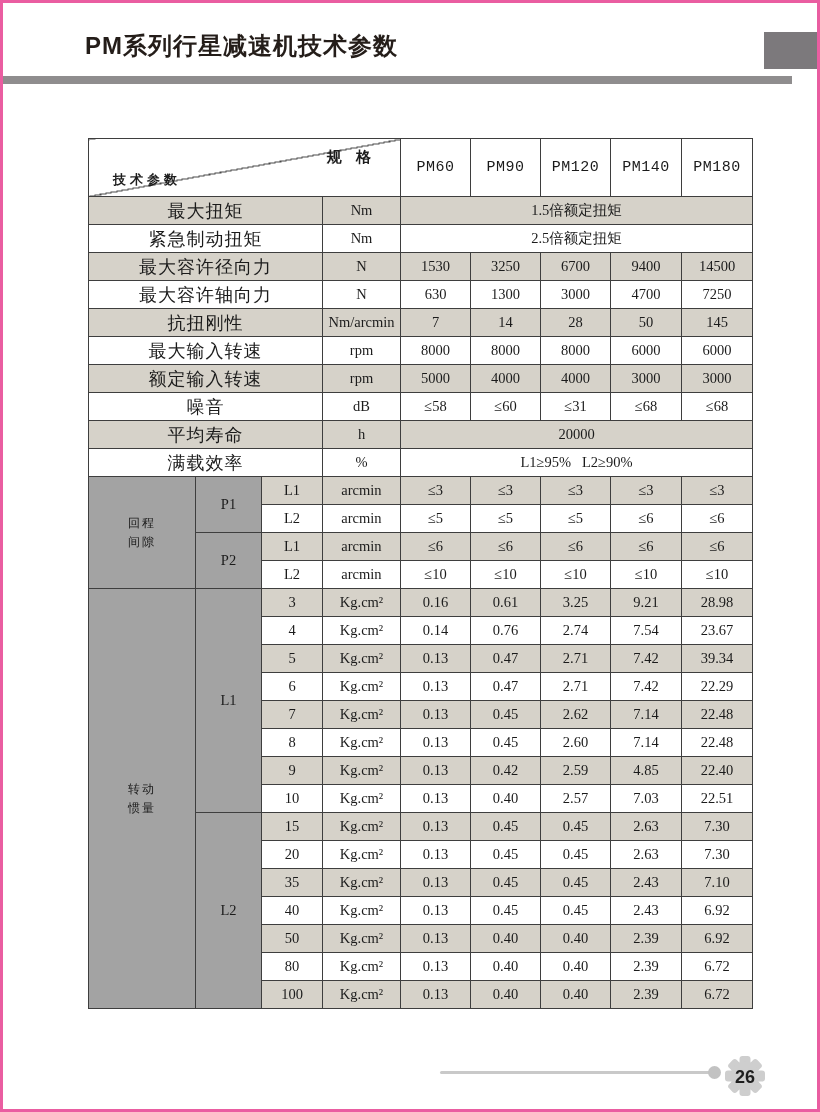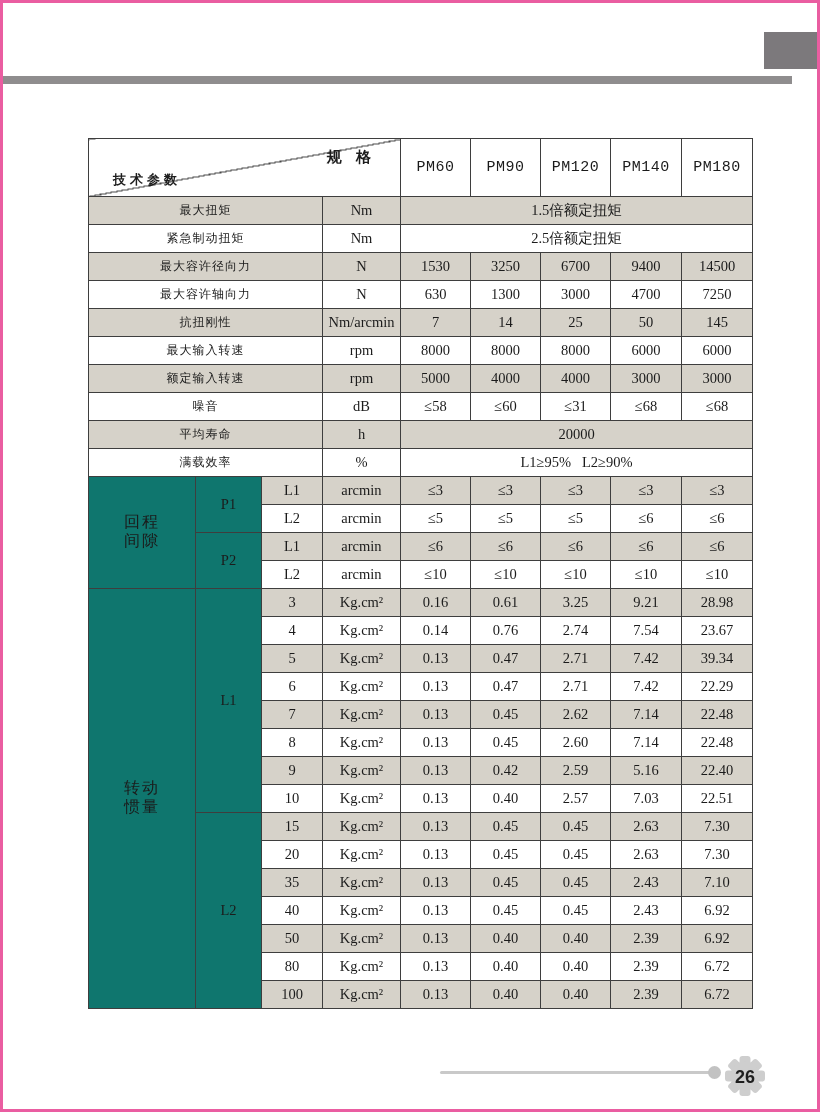--- a/index.html
+++ b/index.html
@@ -23,55 +23,56 @@
     border-collapse:collapse; table-layout:fixed;
   }
   table.spec td {
     border:1px solid #3e3e3e; text-align:center; vertical-align:middle;
     padding:0; color:#1b1b1b; overflow:hidden;
   }
   tr.hdr { height:58px; }
   tr.r { height:28px; }
   td.g { background:#d6d2c9; }
   td.w { background:#ffffff; }
-  td.wb { background:#0f766e; }
+  td.wb { background:#a3a3a3; }
   td.model { font-size:15px; color:#222; letter-spacing:0.5px;font-family:Liberation Mono, monospace; }
-  td.lab { font-size:12px; letter-spacing:1px; }
+  td.lab { font-size:18px; letter-spacing:1px; }
   td.unit, td.val, td.grade, td.ratio {
     font-family:"Liberation Serif","DejaVu Serif",serif; font-size:14.5px;
   }
   td.val { white-space:pre; }
   td.corner { position:relative; background:#fff;
     background-image:linear-gradient(to bottom right,
       transparent calc(50% - 0.6px), #4a4a4a calc(50% - 0.6px),
       #4a4a4a calc(50% + 0.6px), transparent calc(50% + 0.6px));
   }
   .corner-spec {
     position:absolute; top:9px; right:24px; font-size:15px; font-weight:600;
     letter-spacing:5px; color:#1d1d1d;
   }
   .corner-params {
     position:absolute; bottom:7px; left:24px; font-size:13px; font-weight:600;
     letter-spacing:4px; color:#1d1d1d;
   }
-  .two-line div { line-height:19px; font-size:16px; letter-spacing:2px;font-family:Liberation Mono, monospace; }
+  .two-line div { line-height:19px; font-size:12px; letter-spacing:2px; }
   .footer-line {
     position:absolute; left:437px; top:1068px; width:276px; height:3px;
     background:#c9c9c9; border-radius:2px;
   }
   .footer-dot {
     position:absolute; left:705px; top:1063px; width:13px; height:13px;
     border-radius:50%; background:#c2c2c2;
   }
   .gear-badge { position:absolute; left:716px; top:1047px; }
 </style>
 </head>
 <body>
 
 <div class="page">
+  <div class="page-title">PM系列行星减速机技术参数</div>
   <div class="title-bar"></div>
   <div class="corner-block"></div>
 
   <table class="spec" id="spec-table">
     <colgroup>
       <col style="width:107px">
         <col style="width:66px">
         <col style="width:61px">
       <col style="width:78px">
         <col style="width:70px">
@@ -118,21 +119,21 @@
           <td class="val w">1300</td>
           <td class="val w">3000</td>
           <td class="val w">4700</td>
           <td class="val w">7250</td>
         </tr>
         <tr class="r">
           <td class="lab g" colspan="3">抗扭刚性</td>
           <td class="unit g">Nm/arcmin</td>
           <td class="val g">7</td>
           <td class="val g">14</td>
-          <td class="val g">25</td>
+          <td class="val g">28</td>
           <td class="val g">50</td>
           <td class="val g">145</td>
         </tr>
         <tr class="r">
           <td class="lab w" colspan="3">最大输入转速</td>
           <td class="unit w">rpm</td>
           <td class="val w">8000</td>
           <td class="val w">8000</td>
           <td class="val w">8000</td>
           <td class="val w">6000</td>
@@ -266,21 +267,21 @@
           <td class="val w">2.60</td>
           <td class="val w">7.14</td>
           <td class="val w">22.48</td>
         </tr>
         <tr class="r">
           <td class="ratio g">9</td>
           <td class="unit g">Kg.cm²</td>
           <td class="val g">0.13</td>
           <td class="val g">0.42</td>
           <td class="val g">2.59</td>
-          <td class="val g">5.16</td>
+          <td class="val g">4.85</td>
           <td class="val g">22.40</td>
         </tr>
         <tr class="r">
           <td class="ratio w">10</td>
           <td class="unit w">Kg.cm²</td>
           <td class="val w">0.13</td>
           <td class="val w">0.40</td>
           <td class="val w">2.57</td>
           <td class="val w">7.03</td>
           <td class="val w">22.51</td>

